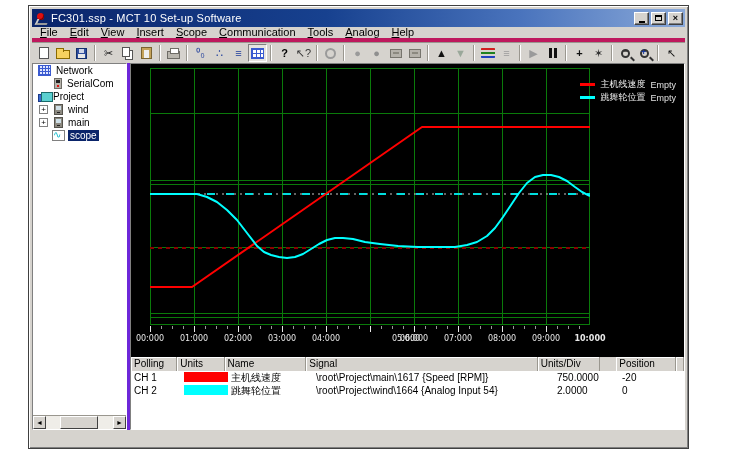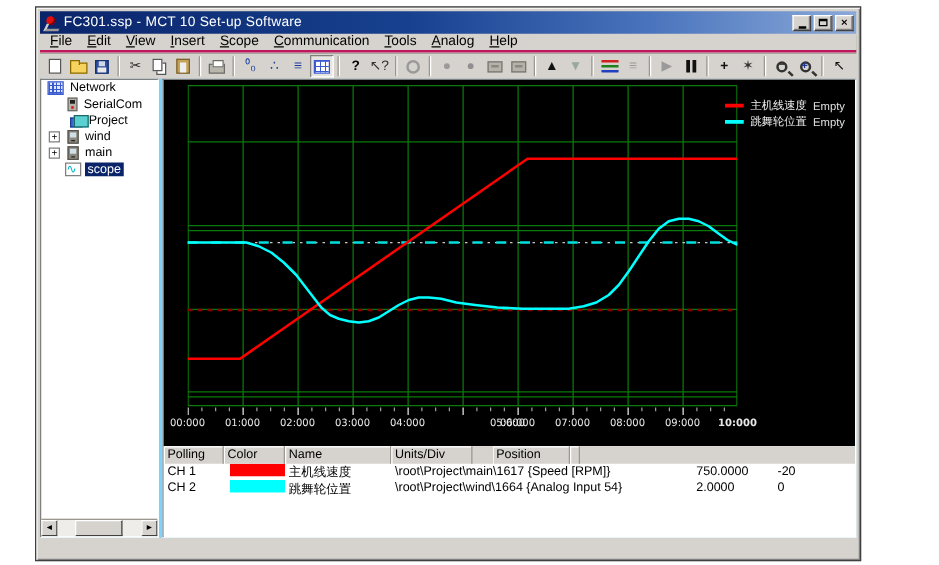--- a/index.html
+++ b/index.html
@@ -25,21 +25,21 @@
   .tbtns { display:flex; gap:2px; flex:0 0 auto; }
   .tb { width:15px; height:13px; background:#d6d3ce; border:1px solid;
         border-color:#ffffff #404040 #404040 #ffffff; box-shadow:inset -1px -1px 0 #808080;
         display:flex; align-items:center; justify-content:center;
         font-size:9px; font-weight:bold; color:#000; line-height:1; }
   .glyph-min { width:6px; height:2px; background:#000; margin-top:7px; }
   .glyph-max { width:7px; height:6px; border:1px solid #000; border-top:2px solid #000; }
 
   .menubar { position:absolute; left:3px; top:21px; right:3px; height:15px;
              display:flex; align-items:center; padding-left:2px;
-             border-bottom:2px solid #be185d; box-shadow:0 1px 0 #9a978f; }
+             border-bottom:4px solid #be185d; box-shadow:0 1px 0 #9a978f; }
   .mitem { display:inline-block; font-size:11px; color:#000; padding:1px 6px 2px 6px; }
   .mitem::first-letter { text-decoration:underline; }
 
   .toolbar { position:absolute; left:3px; top:37px; right:3px; height:20px;
              display:flex; align-items:center; padding-left:2px; overflow:hidden; }
   .tbtn { width:19px; height:18px; display:flex; align-items:center; justify-content:center;
           font-size:11px; line-height:1; flex:0 0 auto; }
   .tbtn.pressed { border:1px solid; border-color:#808080 #ffffff #ffffff #808080; background:#e6e4e0; }
   .tsep { width:2px; height:16px; margin:0 3px; border-left:1px solid #9a978f; border-right:1px solid #ffffff; flex:0 0 auto; }
 
@@ -70,21 +70,21 @@
       linear-gradient(#2040c0 0 0) 0 9px/14px 2px no-repeat; border-radius:2px; }
   .ic-pause { width:10px; height:10px; }
   .ic-pause::before, .ic-pause::after { content:""; position:absolute; top:0; width:3px; height:10px; background:#111; }
   .ic-pause::before { left:1px; } .ic-pause::after { right:1px; }
   .ic-zo, .ic-zi { width:9px; height:9px; border:2px solid #333; border-radius:50%; font-size:9px; font-weight:bold; }
   .ic-zo::after, .ic-zi::after { content:""; position:absolute; left:7px; top:7px; width:5px; height:2px; background:#333; transform:rotate(45deg); }
   .ic-zo::before { content:"−"; position:absolute; left:0px; top:-4px; color:#333; }
   .ic-zi::before { content:"+"; position:absolute; left:-1px; top:-3px; color:#1a3a9a; }
 
   
-  .client { position:absolute; left:3px; top:57px; right:3px; bottom:18px; background:#7dd3fc; }
+  .client { position:absolute; left:3px; top:57px; right:3px; bottom:18px; background:#6d28d9; }
 
   .treepanel { position:absolute; left:0; top:0; width:95px; bottom:0; background:#ffffff;
                border:1px solid; border-color:#808080 #ffffff #ffffff #808080; overflow:hidden; }
   .trow { height:13px; display:flex; align-items:center; font-size:10px; white-space:nowrap; }
   .trow .lbl { padding:0 2px; }
   .trow .lbl.sel { background:#0a246a; color:#ffffff; }
   .expbox { width:9px; height:9px; border:1px solid #808080; background:#fff; color:#000;
             font-size:8px; line-height:7px; text-align:center; margin:0 4px 0 1px; flex:0 0 auto; }
   .expspace { width:14px; flex:0 0 auto; }
   .ticon { width:13px; height:11px; margin-right:3px; position:relative; flex:0 0 auto; }
@@ -250,21 +250,21 @@
         <div id="tree">
             <div class="trow" style="padding-left: 5px;">
               <span class="ticon ti-network"></span>
               <span class="lbl">Network</span>
             </div>
             <div class="trow" style="padding-left: 5px; align-items: center;">
               <span class="expspace"></span>
               <span class="ticon ti-serial"></span>
               <span class="lbl">SerialCom</span>
             </div>
-            <div class="trow" style="padding-left: 23px;">
+            <div class="trow" style="padding-left: 5px;">
               <span class="ticon ti-project"></span>
               <span class="lbl">Project</span>
             </div>
             <div class="trow" style="padding-left: 5px;">
               <span class="expbox">+</span>
               <span class="ticon ti-drive"></span>
               <span class="lbl">wind</span>
             </div>
             <div class="trow" style="padding-left: 5px;">
               <span class="expbox">+</span>
@@ -374,22 +374,23 @@
               <div class="lrow">
                 <span class="ldash" style="background: rgb(0, 255, 255);"></span>
                 <span class="ltext">跳舞轮位置</span>
                 <span class="lstatus">Empty</span>
               </div>
             </div>
         </div>
         <div class="chtable">
           <div class="thead" id="thead">
               <span class="th" style="width: 48px;">Polling</span>
-              <span class="th" style="width: 49px;">Color</span>
+              <span class="th" style="width: 49px;">Units</span>
               <span class="th" style="width: 85px;">Name</span>
+              <span class="th" style="width: 241px;">Signal</span>
               <span class="th" style="width: 65px;">Units/Div</span>
               <span class="th" style="width: 62px; margin-left: 16px;">Position</span>
               <span class="th" style="width: 8px;"></span>
             </div>
           <div id="tbody">
               <div class="trowdata">
                 <span class="td" style="width: 48px;">CH 1</span>
                 <span class="td" style="width: 49px;"><span class="swatch" style="background: rgb(255, 0, 0); display: inline-block;"></span></span>
                 <span class="td" style="width: 85px;">主机线速度</span>
                 <span class="td" style="width: 241px;">\root\Project\main\1617 {Speed [RPM]}</span>

